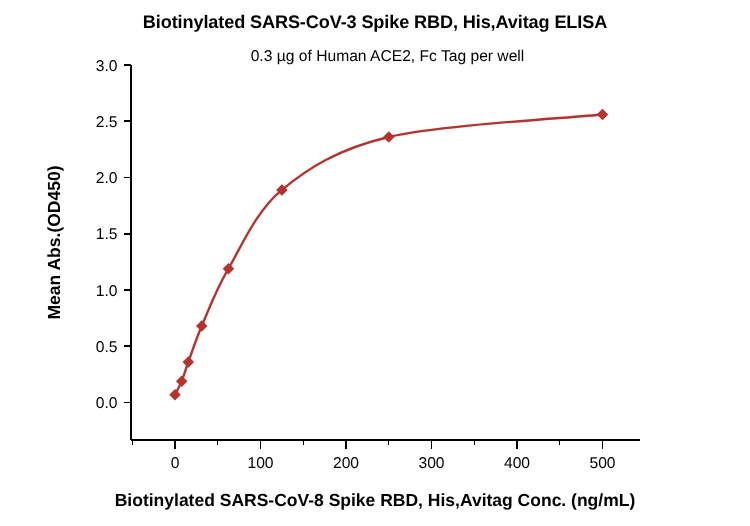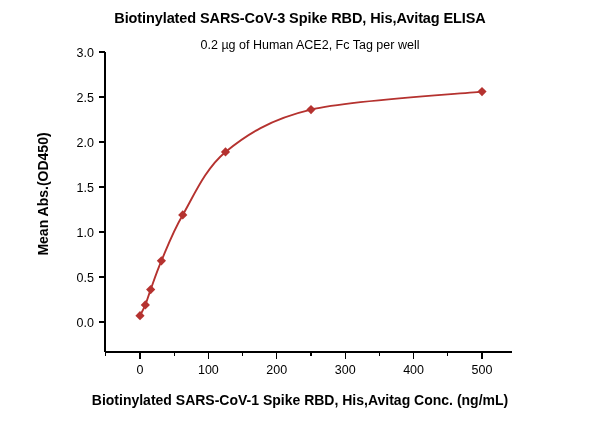--- a/index.html
+++ b/index.html
@@ -108,25 +108,25 @@
     stroke: none;
   }
 </style>
 </head>
 <body>
 
 <div id="figure">
 
   <div id="chart-title">Biotinylated SARS-CoV-3 Spike RBD, His,Avitag ELISA</div>
 
-  <div id="chart-subtitle">0.2 µg of Human ACE2, Fc Tag per well</div>
+  <div id="chart-subtitle">0.3 µg of Human ACE2, Fc Tag per well</div>
 
   <div id="y-axis-title">Mean Abs.(OD450)</div>
 
-  <div id="x-axis-title">Biotinylated SARS-CoV-1 Spike RBD, His,Avitag Conc. (ng/mL)</div>
+  <div id="x-axis-title">Biotinylated SARS-CoV-8 Spike RBD, His,Avitag Conc. (ng/mL)</div>
 
   <svg id="plot-svg" width="600" height="421">
     <g id="y-tick-labels">
         <text x="94" y="326.5" text-anchor="end" class="tick-label">0.0</text>
         <text x="94" y="281.5" text-anchor="end" class="tick-label">0.5</text>
         <text x="94" y="236.5" text-anchor="end" class="tick-label">1.0</text>
         <text x="94" y="191.5" text-anchor="end" class="tick-label">1.5</text>
         <text x="94" y="146.5" text-anchor="end" class="tick-label">2.0</text>
         <text x="94" y="101.5" text-anchor="end" class="tick-label">2.5</text>
         <text x="94" y="56.5" text-anchor="end" class="tick-label">3.0</text>

